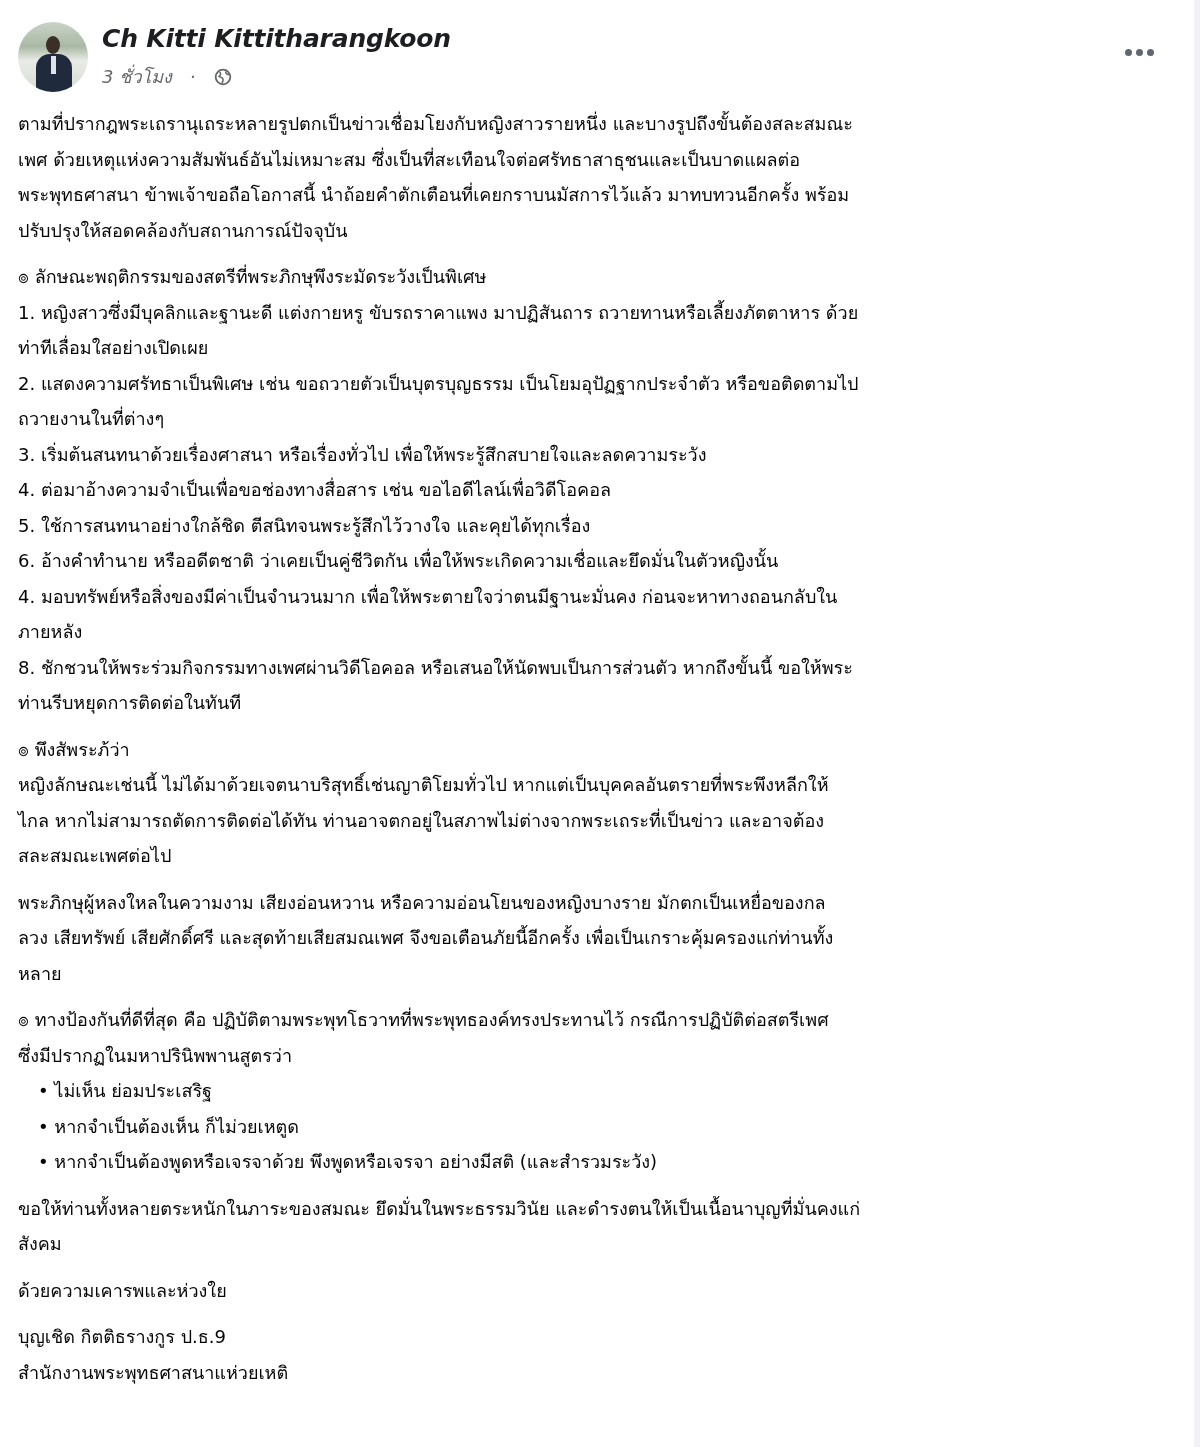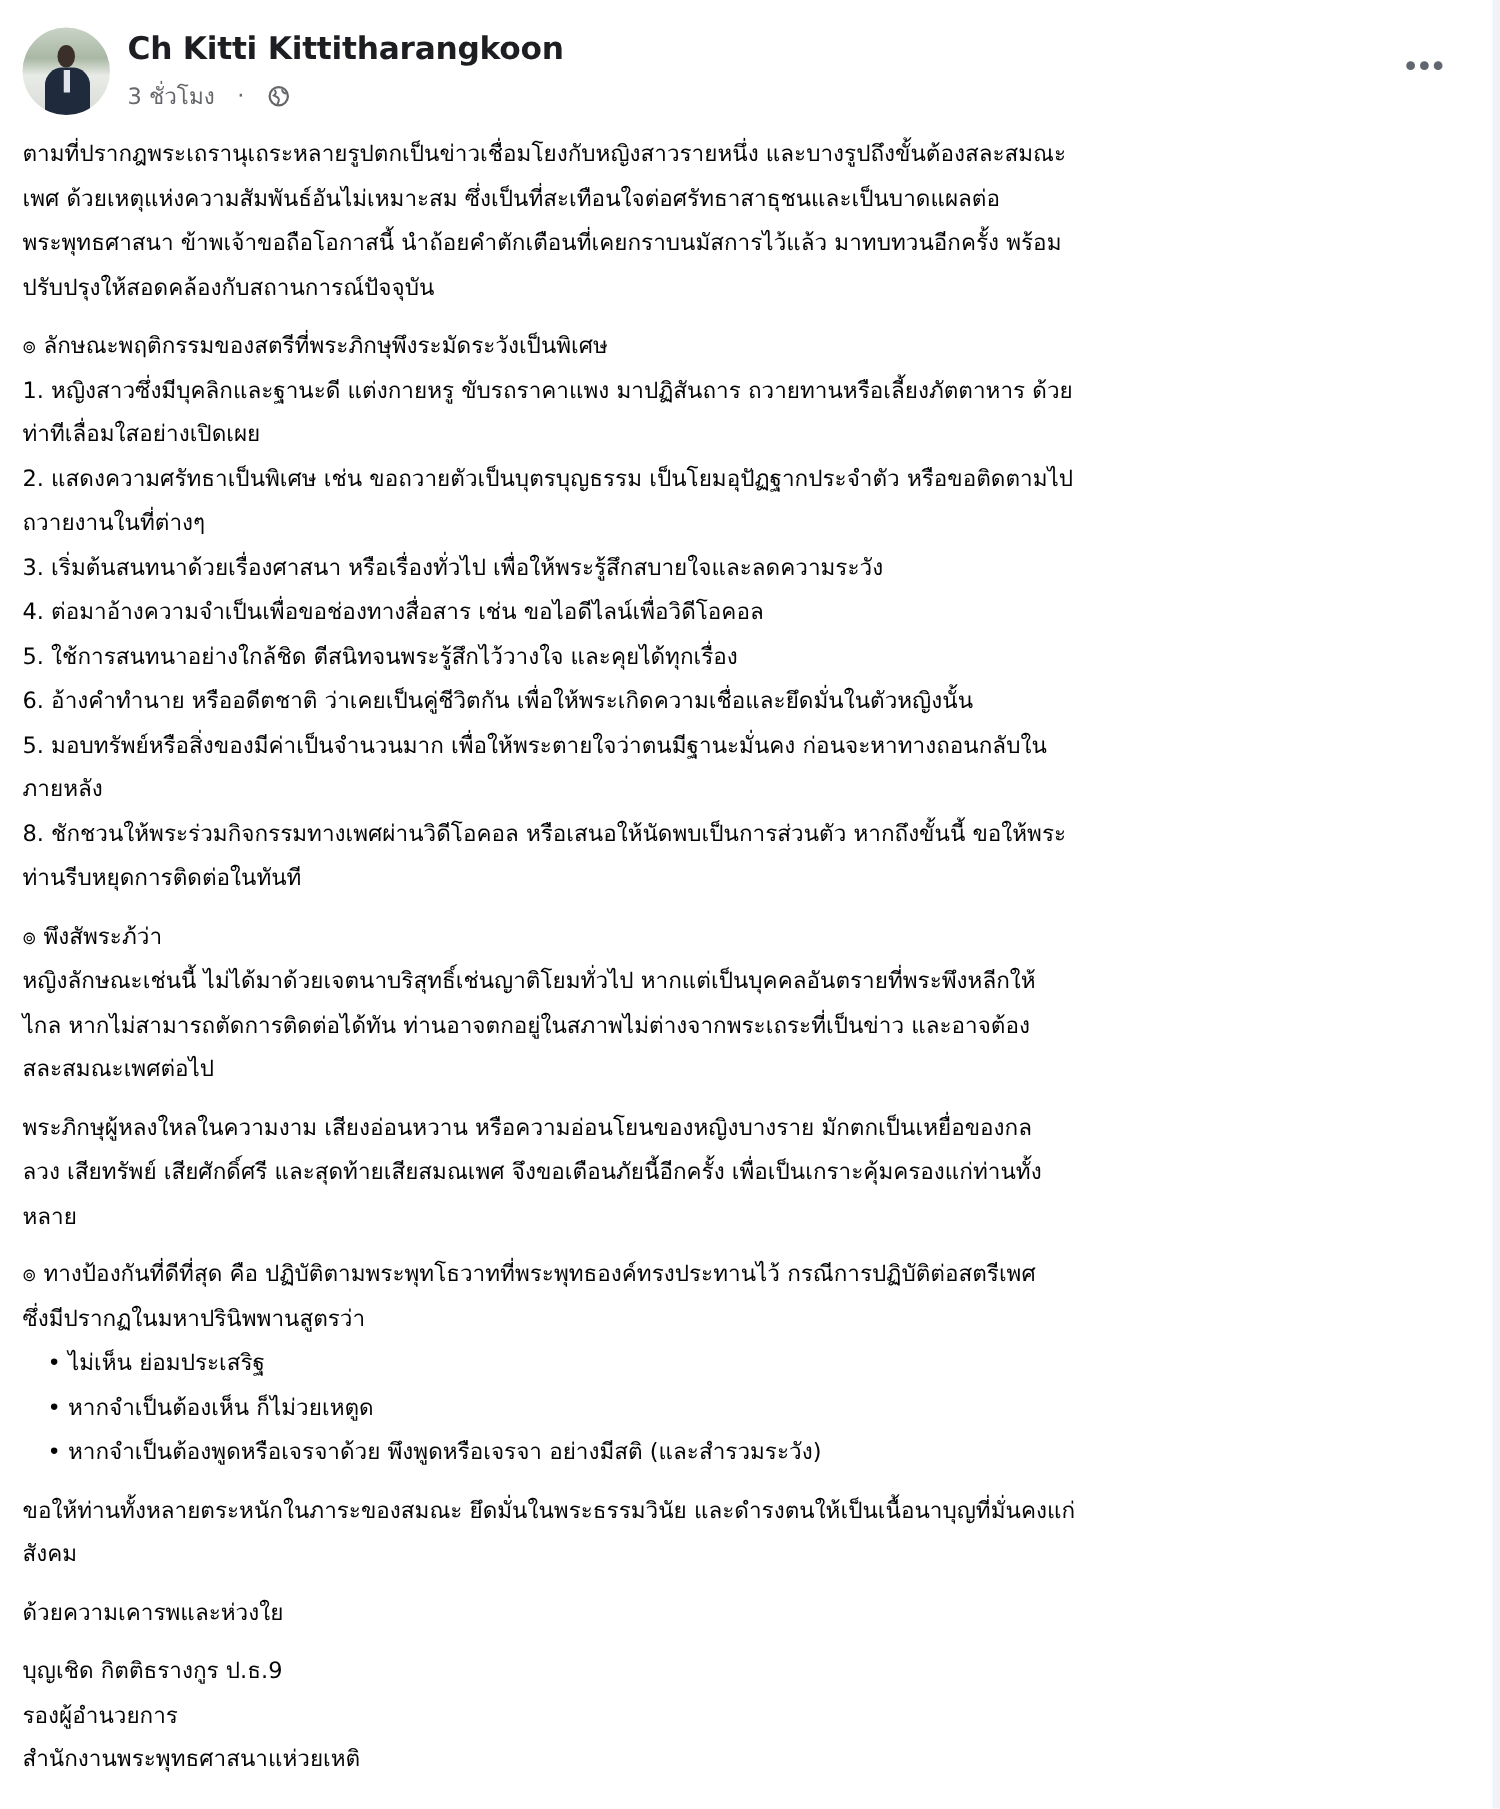--- a/index.html
+++ b/index.html
@@ -30,20 +30,21 @@
       width: 1194px;
       height: 100%;
       background: #ffffff;
     }
     .header {
       position: absolute;
       left: 18px;
       top: 22px;
       right: 0;
       height: 72px;
+      font-style: italic;
     }
     .avatar {
       position: absolute;
       left: 0;
       top: 0;
       width: 70px;
       height: 70px;
       border-radius: 50%;
       overflow: hidden;
       background: linear-gradient(180deg, #c9d3c7 0%, #a9b8a4 35%, #e8ebe6 55%, #d8dcd6 100%);
@@ -181,21 +182,21 @@
     <div class="para">
       <span class="line">๏ ลักษณะพฤติกรรมของสตรีที่พระภิกษุพึงระมัดระวังเป็นพิเศษ</span>
       <span class="line"> 1. หญิงสาวซึ่งมีบุคลิกและฐานะดี แต่งกายหรู ขับรถราคาแพง มาปฏิสันถาร ถวายทานหรือเลี้ยงภัตตาหาร ด้วย</span>
       <span class="line">ท่าทีเลื่อมใสอย่างเปิดเผย</span>
       <span class="line"> 2. แสดงความศรัทธาเป็นพิเศษ เช่น ขอถวายตัวเป็นบุตรบุญธรรม เป็นโยมอุปัฏฐากประจำตัว หรือขอติดตามไป</span>
       <span class="line">ถวายงานในที่ต่างๆ</span>
       <span class="line"> 3. เริ่มต้นสนทนาด้วยเรื่องศาสนา หรือเรื่องทั่วไป เพื่อให้พระรู้สึกสบายใจและลดความระวัง</span>
       <span class="line"> 4. ต่อมาอ้างความจำเป็นเพื่อขอช่องทางสื่อสาร เช่น ขอไอดีไลน์เพื่อวิดีโอคอล</span>
       <span class="line"> 5. ใช้การสนทนาอย่างใกล้ชิด ตีสนิทจนพระรู้สึกไว้วางใจ และคุยได้ทุกเรื่อง</span>
       <span class="line"> 6. อ้างคำทำนาย หรืออดีตชาติ ว่าเคยเป็นคู่ชีวิตกัน เพื่อให้พระเกิดความเชื่อและยึดมั่นในตัวหญิงนั้น</span>
-      <span class="line"> 5. มอบทรัพย์หรือสิ่งของมีค่าเป็นจำนวนมาก เพื่อให้พระตายใจว่าตนมีฐานะมั่นคง ก่อนจะหาทางถอนกลับใน</span>
+      <span class="line"> 4. มอบทรัพย์หรือสิ่งของมีค่าเป็นจำนวนมาก เพื่อให้พระตายใจว่าตนมีฐานะมั่นคง ก่อนจะหาทางถอนกลับใน</span>
       <span class="line">ภายหลัง</span>
       <span class="line"> 8. ชักชวนให้พระร่วมกิจกรรมทางเพศผ่านวิดีโอคอล หรือเสนอให้นัดพบเป็นการส่วนตัว หากถึงขั้นนี้ ขอให้พระ</span>
       <span class="line">ท่านรีบหยุดการติดต่อในทันที</span>
     </div>
 
     <div class="para">
       <span class="line">๏ พึงสัพระภ้ว่า</span>
       <span class="line">หญิงลักษณะเช่นนี้ ไม่ได้มาด้วยเจตนาบริสุทธิ์เช่นญาติโยมทั่วไป หากแต่เป็นบุคคลอันตรายที่พระพึงหลีกให้</span>
       <span class="line">ไกล หากไม่สามารถตัดการติดต่อได้ทัน ท่านอาจตกอยู่ในสภาพไม่ต่างจากพระเถระที่เป็นข่าว และอาจต้อง</span>
       <span class="line">สละสมณะเพศต่อไป</span>
@@ -219,18 +220,17 @@
       <span class="line">ขอให้ท่านทั้งหลายตระหนักในภาระของสมณะ ยึดมั่นในพระธรรมวินัย และดำรงตนให้เป็นเนื้อนาบุญที่มั่นคงแก่</span>
       <span class="line">สังคม</span>
     </div>
 
     <div class="para">
       <span class="line">ด้วยความเคารพและห่วงใย</span>
     </div>
 
     <div class="para">
       <span class="line">บุญเชิด กิตติธรางกูร ป.ธ.9</span>
-      <span class="line">รองผู้อำนวยการ</span>
       <span class="line">สำนักงานพระพุทธศาสนาแห่วยเหติ</span>
     </div>
   </div>
 </div>
 <div class="right-strip"></div>
 
 </body></html>

